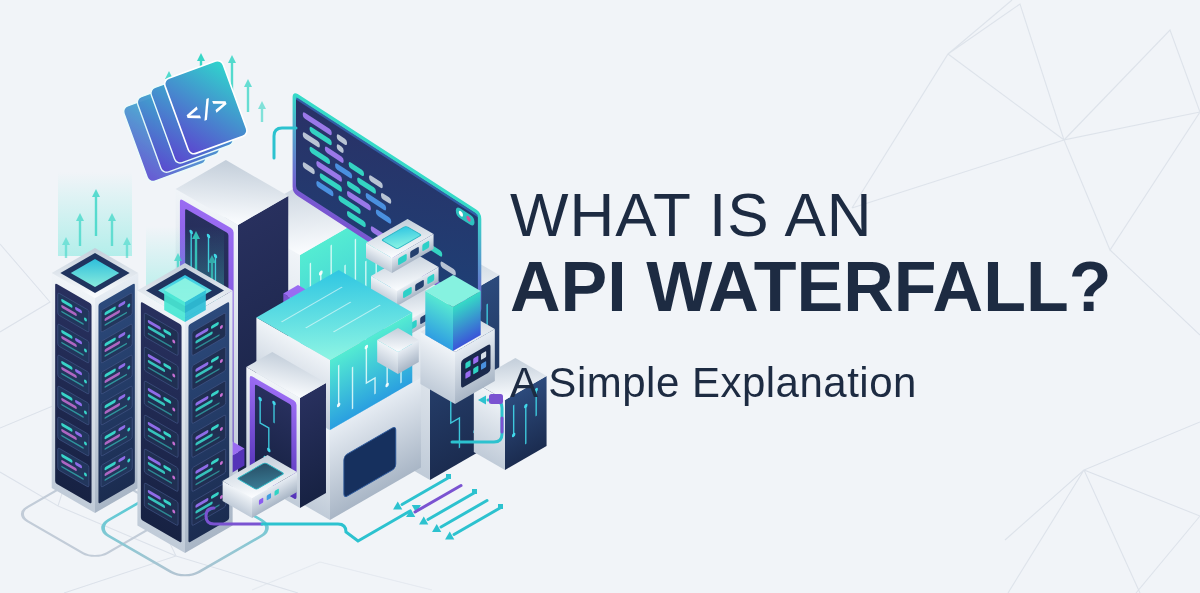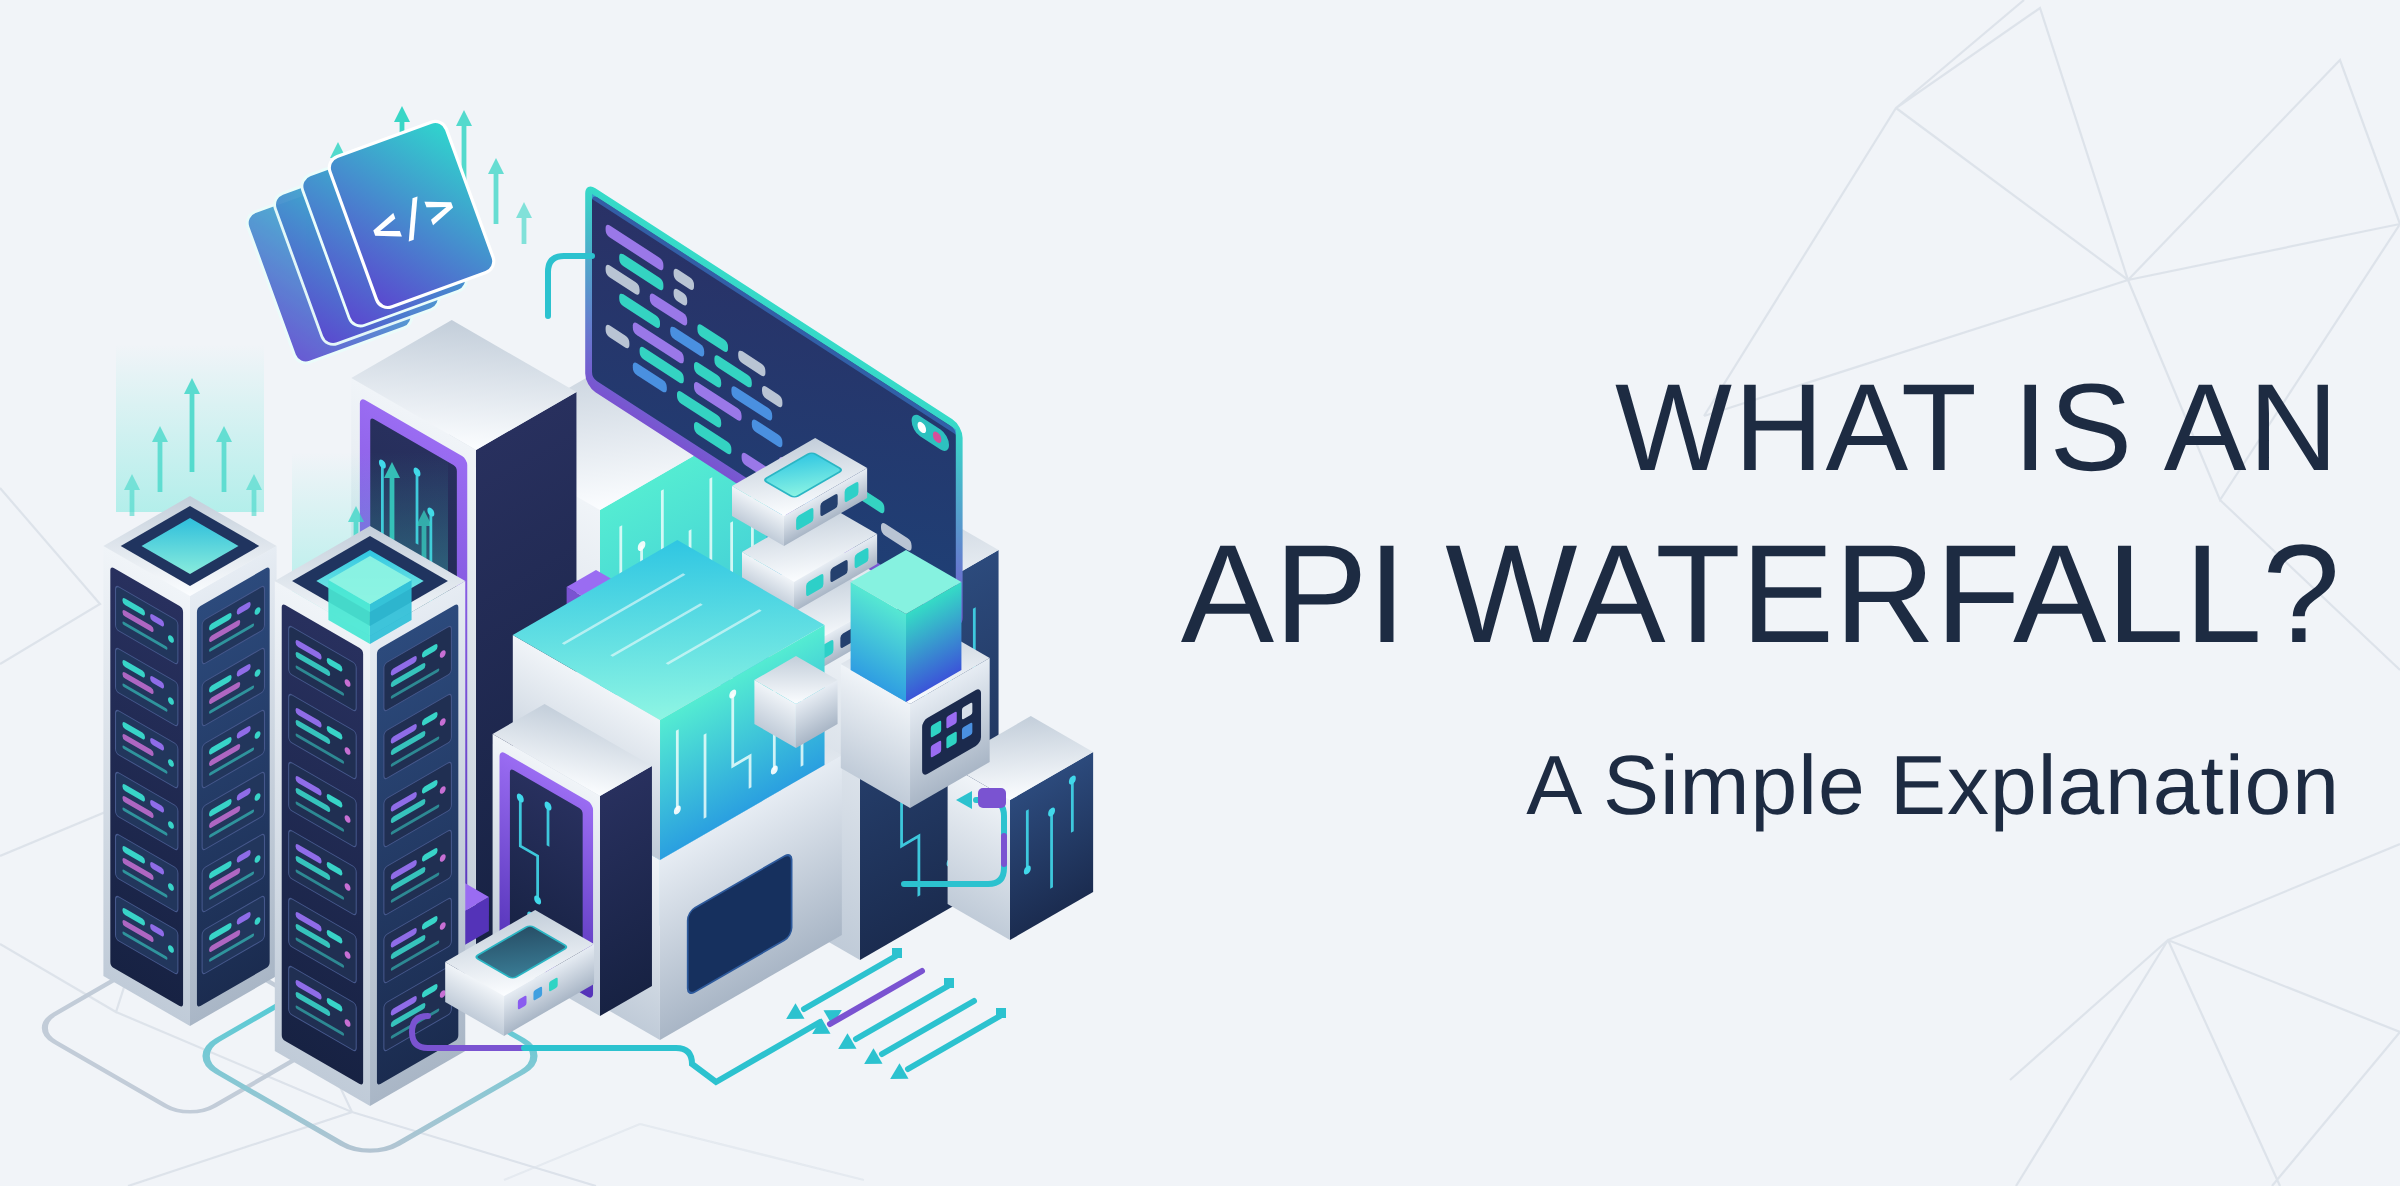--- a/index.html
+++ b/index.html
@@ -4,23 +4,23 @@
 <style>
   :root{
     --background:#f1f4f8; --ink:#1d2b42; --poly-line:#d9dfe8;
     --teal:#2fd3c8; --cyan:#35b6e8; --purple:#7a53d1; --navy:#23406e; --silver:#dfe6ee;
   }
   *{margin:0;padding:0;box-sizing:border-box;}
   body{background:#fff;font-family:"Liberation Sans",sans-serif;}
   .banner{position:relative;width:1200px;height:593px;overflow:hidden;background:var(--background);}
   .banner svg{position:absolute;left:0;top:0;}
   .poly{stroke:var(--poly-line);stroke-width:1.1;fill:none;}
-  .hero-text{position:absolute;left:510px;top:184px;width:660px;text-align:right;color:var(--ink);}
+  .hero-text{position:absolute;left:510px;top:184px;width:660px;text-align:left;color:var(--ink);}
   .t1{font-size:62px;font-weight:400;letter-spacing:1px;line-height:1;}
-  .t2{font-size:70px;font-weight:400;letter-spacing:0;line-height:1;margin-top:16px;}
+  .t2{font-size:70px;font-weight:700;letter-spacing:0;line-height:1;margin-top:6px;}
   .sub{font-size:42px;font-weight:400;letter-spacing:.5px;line-height:1;margin-top:40px;}
   .trace{fill:none;stroke:#2cc2cf;stroke-width:3;stroke-linecap:round;}
   .trace-p{fill:none;stroke:#7a53d1;stroke-width:3;stroke-linecap:round;}
   .wcirc{fill:none;stroke:#eafdfb;stroke-width:1.6;opacity:.85;}
   .ccirc{fill:none;stroke:#41d8ea;stroke-width:1.6;opacity:.9;}
 </style>
 </head>
 <body>
 
 <div class="banner">

